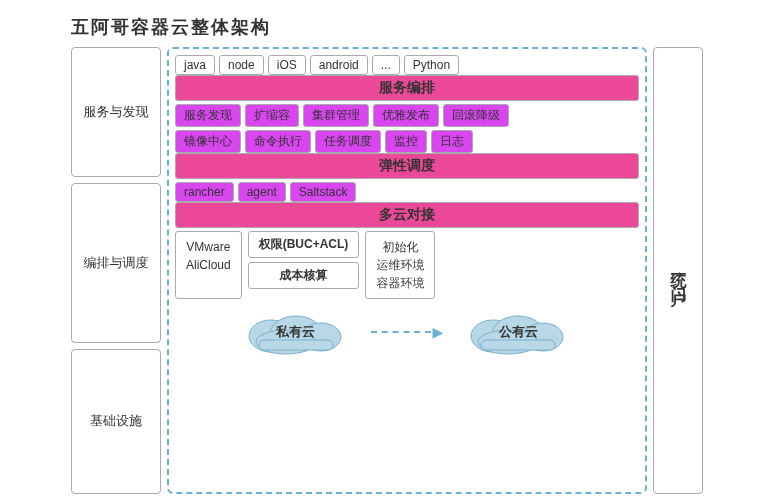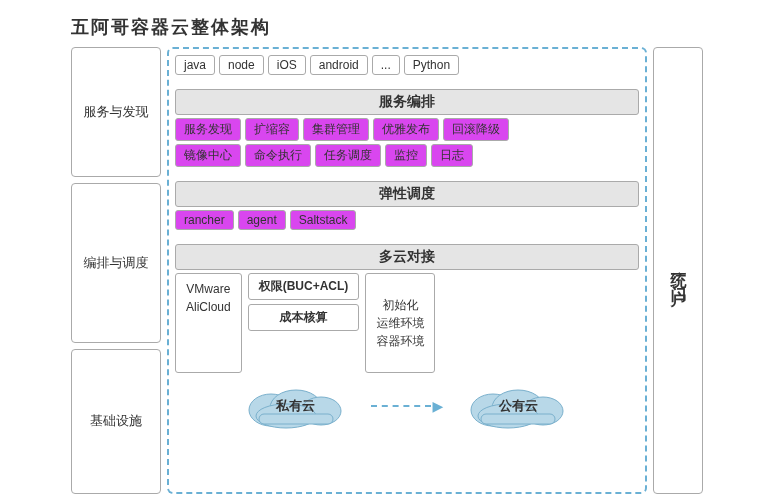--- a/index.html
+++ b/index.html
@@ -58,21 +58,21 @@
     .left-label-box.infra { height: 145px; }
 
     
     .middle-area {
       flex: 1;
       border: 2px dashed #6ab0d4;
       border-radius: 6px;
       padding: 6px;
       display: flex;
       flex-direction: column;
-      gap: 14px;
+      gap: 0;
       background: #fff;
     }
     
     .tech-row {
       display: flex;
       gap: 4px;
       align-items: center;
       justify-content: flex-start;
       flex-wrap: nowrap;
     }
@@ -84,21 +84,21 @@
       color: #333;
       background: #fff;
     }
     
     .section {
       display: flex;
       flex-direction: column;
       gap: 3px;
     }
     .section-header {
-      background: #e5e5e5;
+      background: #ec4899;
       border: 1px solid #aaa;
       border-radius: 3px;
       text-align: center;
       font-size: 14px;
       font-weight: bold;
       color: #333;
       padding: 3px 0;
     }
     .tag-row {
       display: flex;
@@ -150,21 +150,21 @@
       border-radius: 3px;
       padding: 4px 10px;
       font-size: 12px;
       color: #333;
       text-align: center;
       font-weight: bold;
     }
     .init-box {
       border: 1px solid #aaa;
       border-radius: 3px;
-      padding: 22px 10px;
+      padding: 6px 10px;
       font-size: 12px;
       color: #333;
       text-align: center;
       line-height: 1.5;
     }
     
     .cloud-row {
       display: flex;
       align-items: center;
       justify-content: center;

